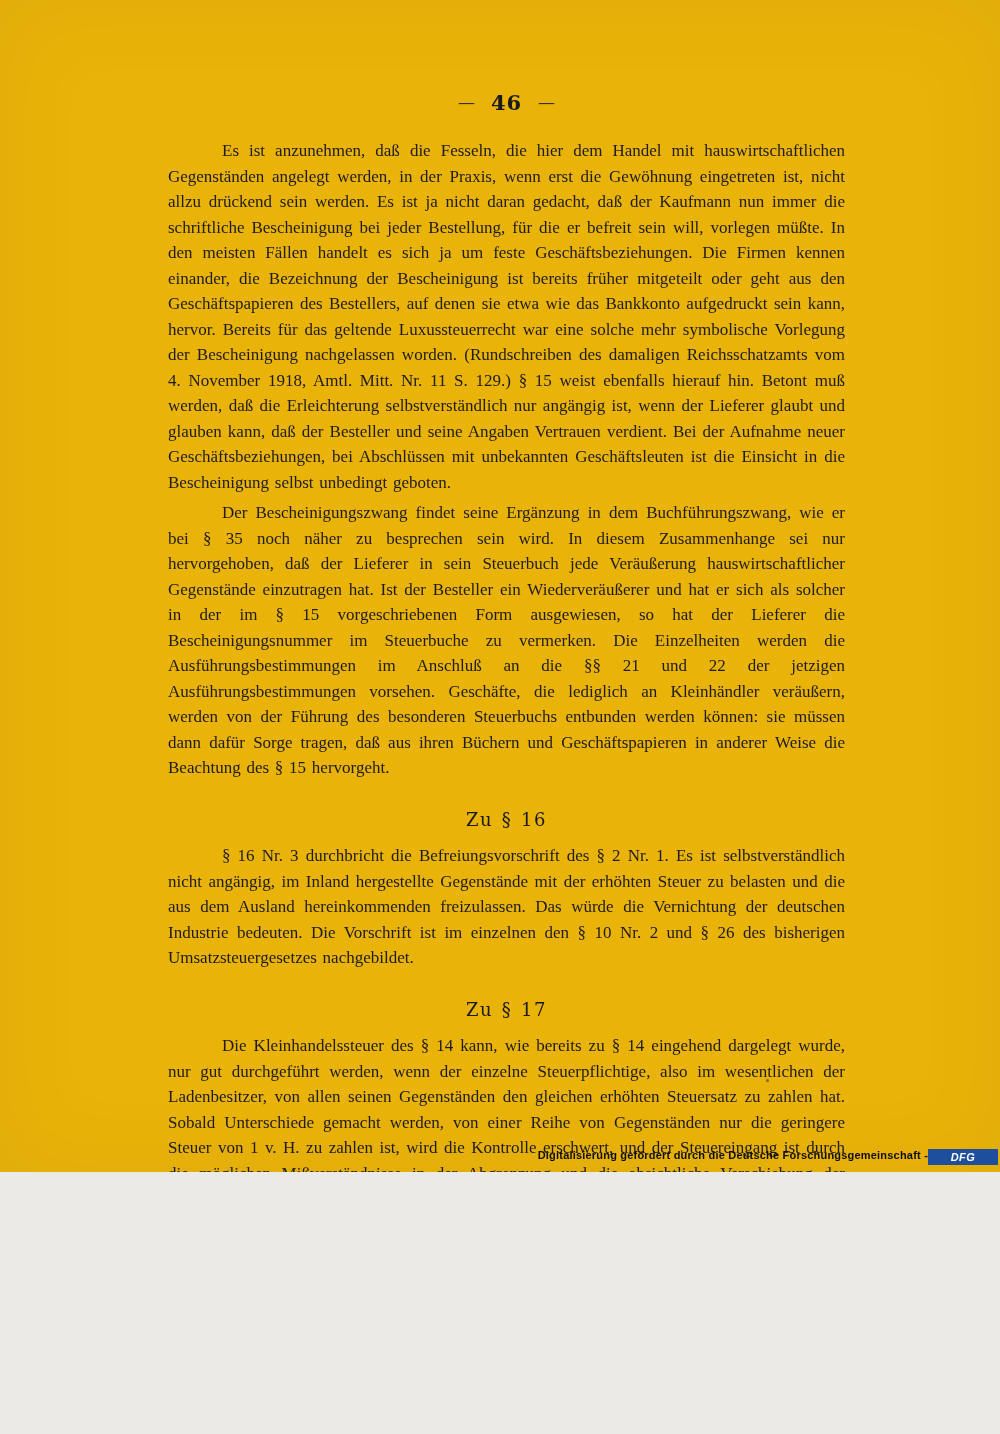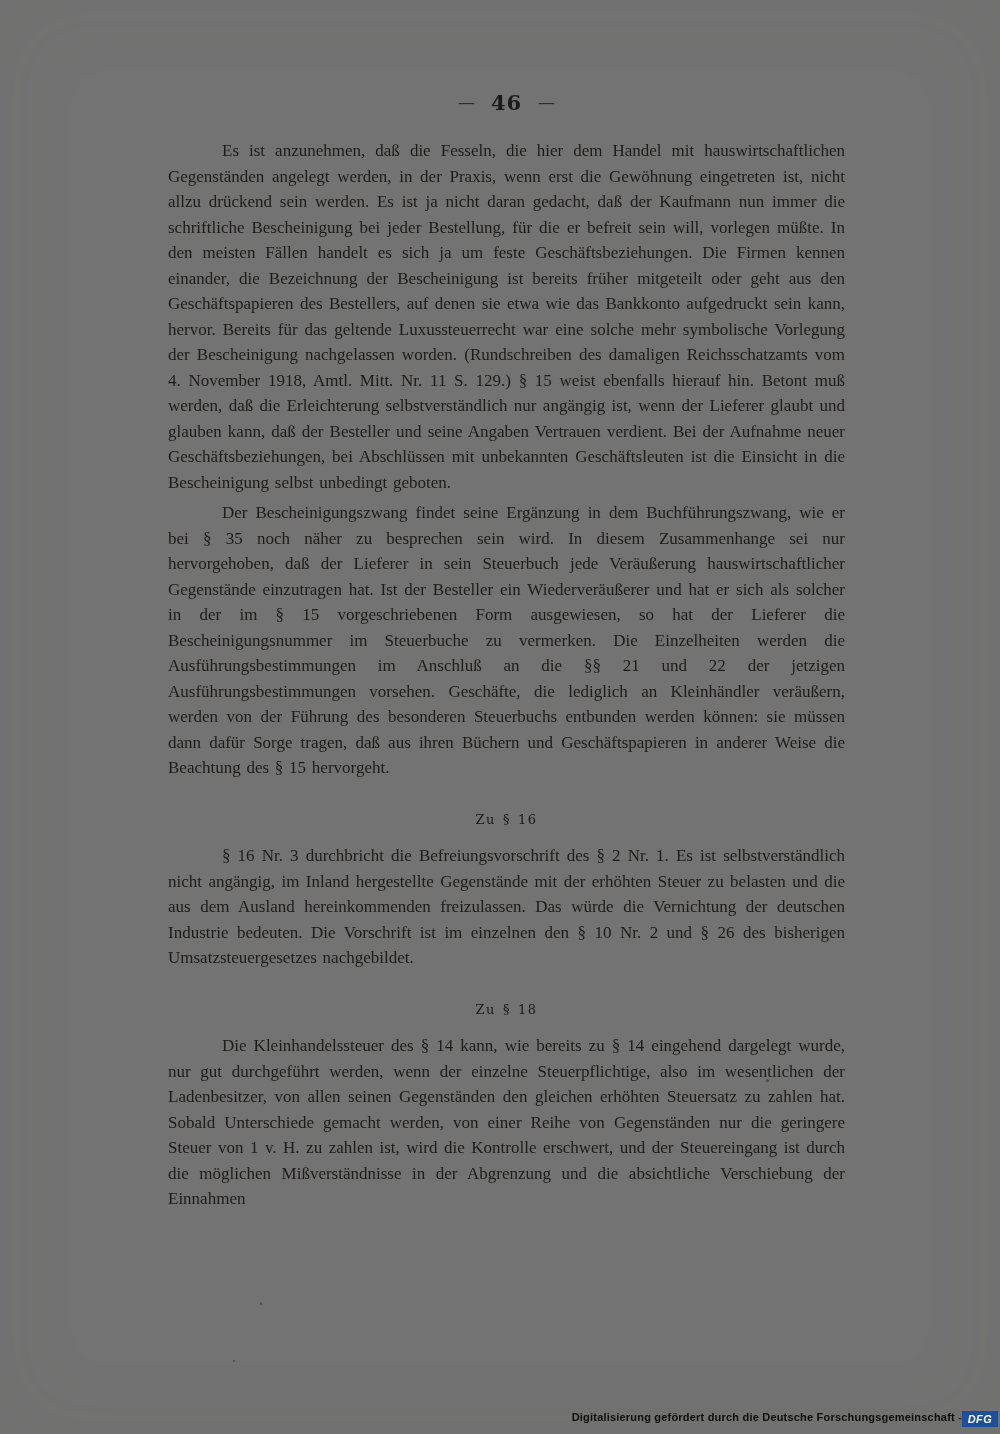--- a/index.html
+++ b/index.html
@@ -8,22 +8,22 @@
   }
   body {
     width: 1000px;
     height: 1434px;
     background: #eceae6;
     font-family: "DejaVu Serif", serif;
   }
   .scan-page {
     position: relative;
     width: 1000px;
-    height: 1434px;
-    background: #737373;
+    height: 1172px;
+    background: #eab308;
     box-shadow: inset 0 0 90px rgba(90, 85, 70, 0.07);
     overflow: hidden;
   }
   .page-header {
     position: absolute;
     top: 90px;
     left: 168px;
     width: 677px;
     text-align: center;
     color: #1b1b1b;
@@ -54,21 +54,21 @@
   p.para {
     margin: 0 0 5px 0;
     text-indent: 54px;
     font-family: Liberation Serif, serif;
   }
   p.section-heading {
     margin: 26px 0 11px 0;
     text-align: center;
     text-indent: 0;
     letter-spacing: 1.5px;
-    font-size: 13px;
+    font-size: 18px;
     color: #191918;
   }
   .footer {
     position: absolute;
     right: 2px;
     bottom: 7px;
     display: flex;
     gap: 0;
     font-family: Liberation Sans, sans-serif;
   }
@@ -77,21 +77,21 @@
     font-weight: bold;
     color: #0d0d0d;
     letter-spacing: 0.2px;
   }
   .dfg-logo {
     display: inline-flex;
     align-items: center;
     justify-content: center;
     min-width: 30px;
     height: 16px;
-    padding: 0 3px;
+    padding: 0 20px;
     color: #ffffff;
     font-size: 11px;
     font-weight: bold;
     font-style: italic;
     letter-spacing: 0.5px;
   }
   
   .speck {
     position: absolute;
     background: rgba(40, 40, 40, 0.55);
@@ -108,21 +108,21 @@
 
   <div class="page-header">
     <span class="dash">—</span><span class="num">46</span><span class="dash">—</span>
   </div>
 
   <div class="text-block">
     <p class="para">Es ist anzunehmen, daß die Fesseln, die hier dem Handel mit hauswirtschaftlichen Gegenständen angelegt werden, in der Praxis, wenn erst die Gewöhnung eingetreten ist, nicht allzu drückend sein werden. Es ist ja nicht daran gedacht, daß der Kaufmann nun immer die schriftliche Bescheinigung bei jeder Bestellung, für die er befreit sein will, vorlegen müßte. In den meisten Fällen handelt es sich ja um feste Geschäftsbeziehungen. Die Firmen kennen einander, die Bezeichnung der Bescheinigung ist bereits früher mitgeteilt oder geht aus den Geschäftspapieren des Bestellers, auf denen sie etwa wie das Bankkonto aufgedruckt sein kann, hervor. Bereits für das geltende Luxussteuerrecht war eine solche mehr symbolische Vorlegung der Bescheinigung nachgelassen worden. (Rundschreiben des damaligen Reichsschatzamts vom 4. November 1918, Amtl. Mitt. Nr. 11 S. 129.) § 15 weist ebenfalls hierauf hin. Betont muß werden, daß die Erleichterung selbstverständlich nur angängig ist, wenn der Lieferer glaubt und glauben kann, daß der Besteller und seine Angaben Vertrauen verdient. Bei der Aufnahme neuer Geschäftsbeziehungen, bei Abschlüssen mit unbekannten Geschäftsleuten ist die Einsicht in die Bescheinigung selbst unbedingt geboten.</p>
     <p class="para">Der Bescheinigungszwang findet seine Ergänzung in dem Buchführungszwang, wie er bei § 35 noch näher zu besprechen sein wird. In diesem Zusammenhange sei nur hervorgehoben, daß der Lieferer in sein Steuerbuch jede Veräußerung hauswirtschaftlicher Gegenstände einzutragen hat. Ist der Besteller ein Wiederveräußerer und hat er sich als solcher in der im § 15 vorgeschriebenen Form ausgewiesen, so hat der Lieferer die Bescheinigungsnummer im Steuerbuche zu vermerken. Die Einzelheiten werden die Ausführungsbestimmungen im Anschluß an die §§ 21 und 22 der jetzigen Ausführungsbestimmungen vorsehen. Geschäfte, die lediglich an Kleinhändler veräußern, werden von der Führung des besonderen Steuerbuchs entbunden werden können: sie müssen dann dafür Sorge tragen, daß aus ihren Büchern und Geschäftspapieren in anderer Weise die Beachtung des § 15 hervorgeht.</p>
     <p class="section-heading">Zu § 16</p>
     <p class="para">§ 16 Nr. 3 durchbricht die Befreiungsvorschrift des § 2 Nr. 1. Es ist selbstverständlich nicht angängig, im Inland hergestellte Gegenstände mit der erhöhten Steuer zu belasten und die aus dem Ausland hereinkommenden freizulassen. Das würde die Vernichtung der deutschen Industrie bedeuten. Die Vorschrift ist im einzelnen den § 10 Nr. 2 und § 26 des bisherigen Umsatzsteuergesetzes nachgebildet.</p>
-    <p class="section-heading">Zu § 18</p>
+    <p class="section-heading">Zu § 17</p>
     <p class="para">Die Kleinhandelssteuer des § 14 kann, wie bereits zu § 14 eingehend dargelegt wurde, nur gut durchgeführt werden, wenn der einzelne Steuerpflichtige, also im wesentlichen der Ladenbesitzer, von allen seinen Gegenständen den gleichen erhöhten Steuersatz zu zahlen hat. Sobald Unterschiede gemacht werden, von einer Reihe von Gegenständen nur die geringere Steuer von 1 v. H. zu zahlen ist, wird die Kontrolle erschwert, und der Steuereingang ist durch die möglichen Mißverständnisse in der Abgrenzung und die absichtliche Verschiebung der Einnahmen</p>
   </div>
 
   <span class="speck speck-1"></span>
   <span class="speck speck-2"></span>
   <span class="speck speck-3"></span>
 
   <div class="footer">
     <span class="credit">Digitalisierung gefördert durch die Deutsche Forschungsgemeinschaft -</span>
     <span class="dfg-logo" style="background-color: rgb(29, 79, 158);">DFG</span>

